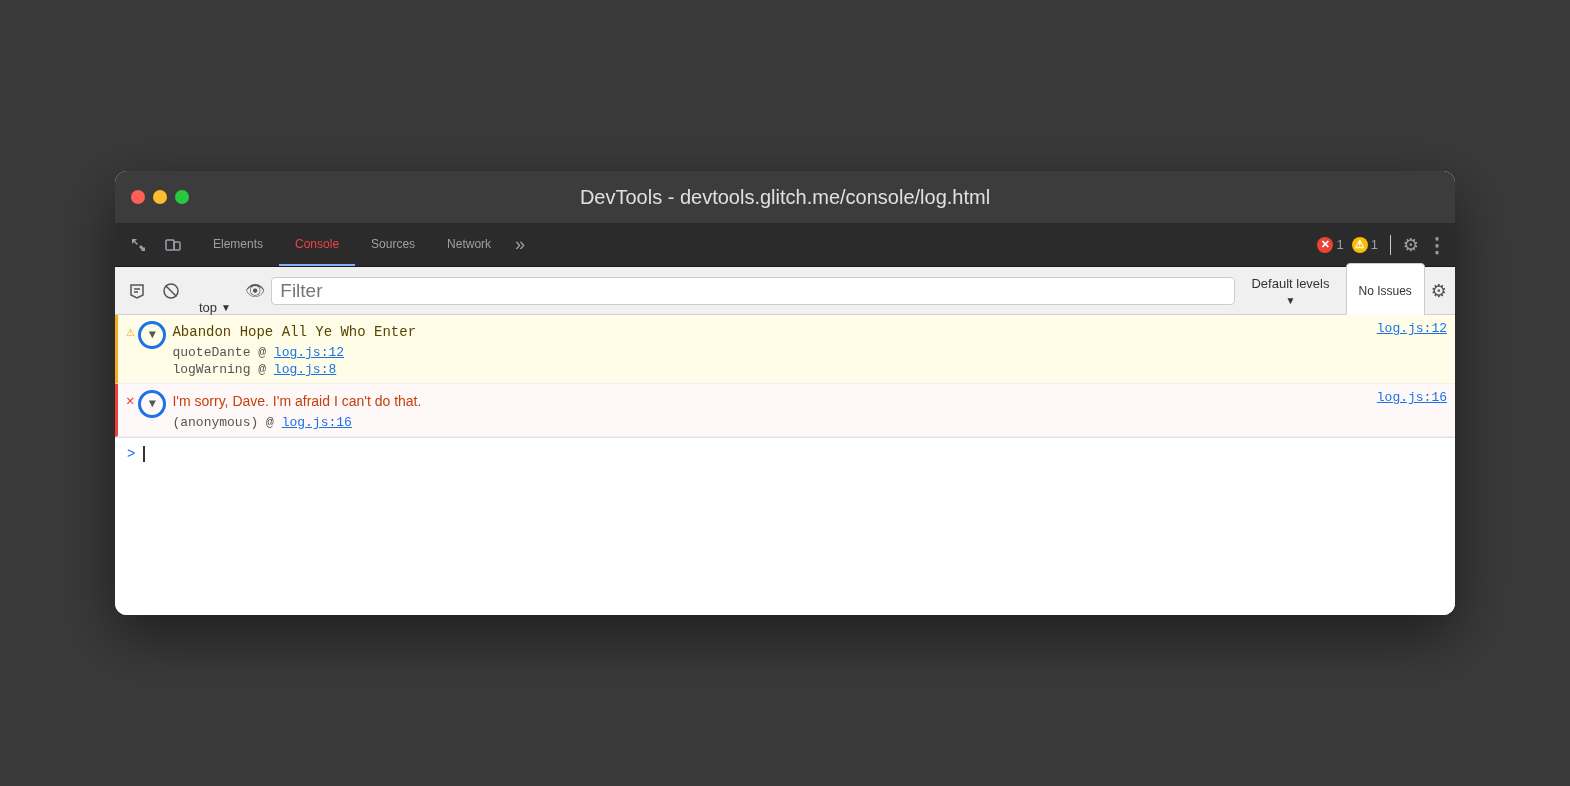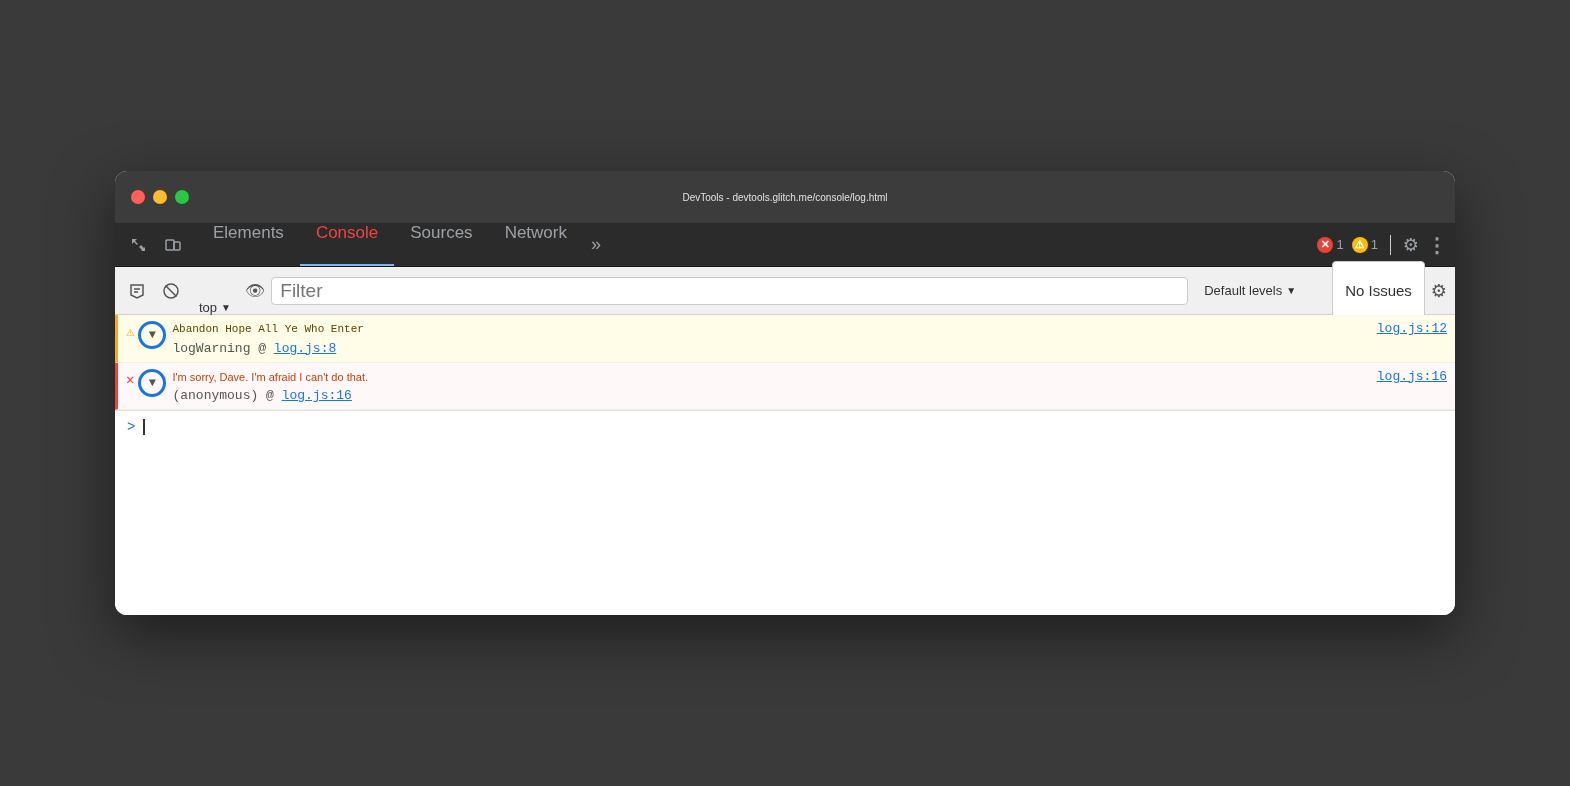--- a/index.html
+++ b/index.html
@@ -37,21 +37,21 @@
       border-radius: 50%;
     }
     .tl-close { background: #ff5f57; }
     .tl-minimize { background: #febc2e; }
     .tl-maximize { background: #28c840; }
     .titlebar-title {
       position: absolute;
       left: 50%;
       transform: translateX(-50%);
       color: #e0e0e0;
-      font-size: 10px;
+      font-size: 20px;
       font-weight: 500;
       white-space: nowrap;
     }
     .devtools-tabs {
       background: #2b2b2b;
       height: 44px;
       display: flex;
       align-items: center;
       padding: 0 8px;
       border-bottom: 1px solid #1a1a1a;
@@ -77,22 +77,23 @@
     }
     .tab-list {
       display: flex;
       align-items: center;
       flex: 1;
       height: 100%;
     }
     .tab {
       height: 100%;
       display: flex;
+      align-items: center;
       padding: 0 16px;
-      font-size: 17px;
+      font-size: 12px;
       color: #9aa0a6;
       cursor: pointer;
       border-bottom: 2px solid transparent;
       white-space: nowrap;
     }
     .tab.active {
       color: #ef4444;
       border-bottom: 2px solid #80b4f7;
     }
     .tab-more {
@@ -203,30 +204,30 @@
       display: flex;
       align-items: center;
       gap: 4px;
       padding: 4px 10px;
       background: transparent;
       border: none;
       border-radius: 4px;
       cursor: pointer;
       font-size: 13px;
       color: #333;
+      flex-direction: column;
     }
     .no-issues-btn {
       padding: 20px 12px;
       background: white;
       border: 1px solid #ccc;
       border-radius: 4px;
-      font-size: 15px;
+      font-size: 12px;
       color: #333;
       cursor: pointer;
-      margin-left: 20px;
     }
     
     .console-output {
       background: white;
       min-height: 300px;
       font-family: 'Menlo', 'Monaco', 'Courier New', monospace;
       font-size: 13px;
     }
     .console-entry {
       display: flex;
@@ -265,21 +266,21 @@
       background: transparent;
     }
     .expand-arrow {
       color: #555;
       font-size: 12px;
     }
     .entry-content {
       flex: 1;
     }
     .entry-main-text {
-      font-size: 11px;
+      font-size: 14px;
       line-height: 1.6;
     }
     .warning-text { color: #5a4500; }
     .error-text { color: #c2410c; font-family: Liberation Sans, sans-serif; }
     .entry-stack {
       margin-top: 2px;
       font-size: 13px;
       color: #555;
     }
     .stack-link {
@@ -415,20 +416,23 @@
   <div class="console-output">
 
     <div class="console-entry warning">
       <span class="entry-icon entry-warning-icon">⚠</span>
       <div class="expand-circle">
         <span class="expand-arrow">▼</span>
       </div>
       <div class="entry-content">
         <div class="entry-main-text warning-text">Abandon Hope All Ye Who Enter</div>
         <div class="entry-stack">
+          <span>quoteDante @ </span><a class="stack-link">log.js:12</a>
+        </div>
+        <div class="entry-stack">
           <span>logWarning @ </span><a class="stack-link">log.js:8</a>
         </div>
       </div>
       <a class="entry-source">log.js:12</a>
     </div>
 
     <div class="console-entry error">
       <span class="entry-icon entry-error-icon">✕</span>
       <div class="expand-circle">
         <span class="expand-arrow">▼</span>

